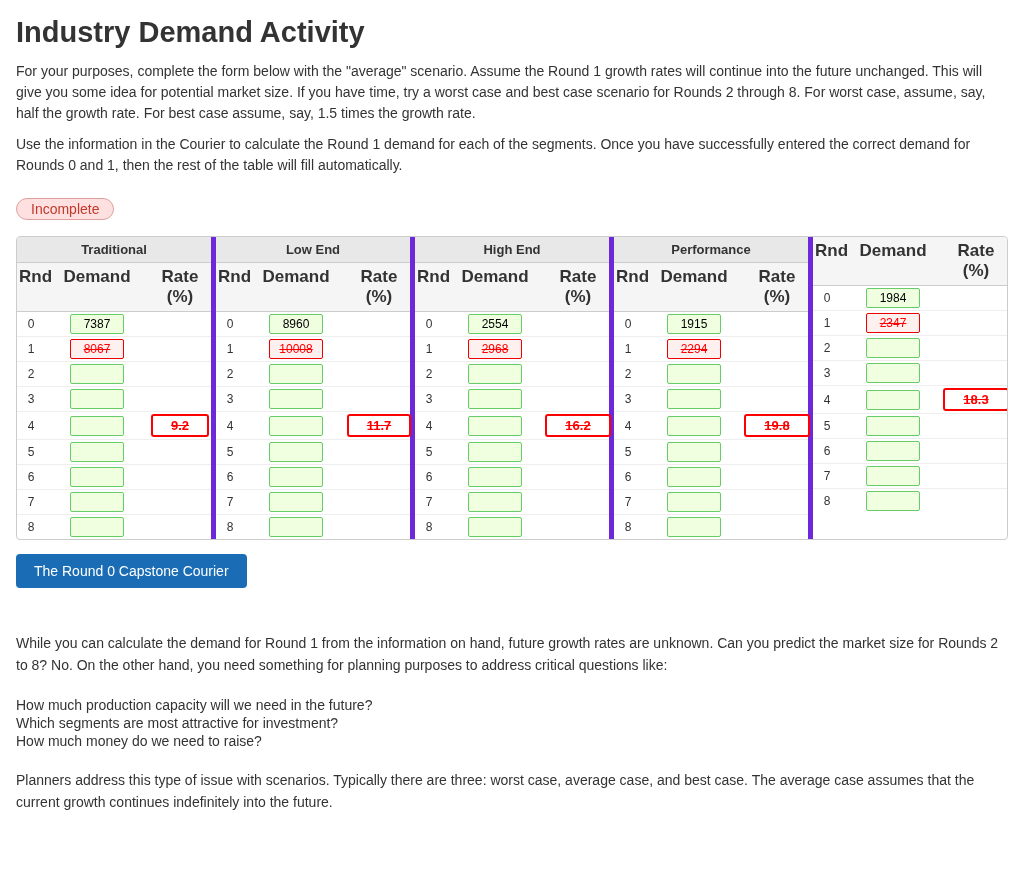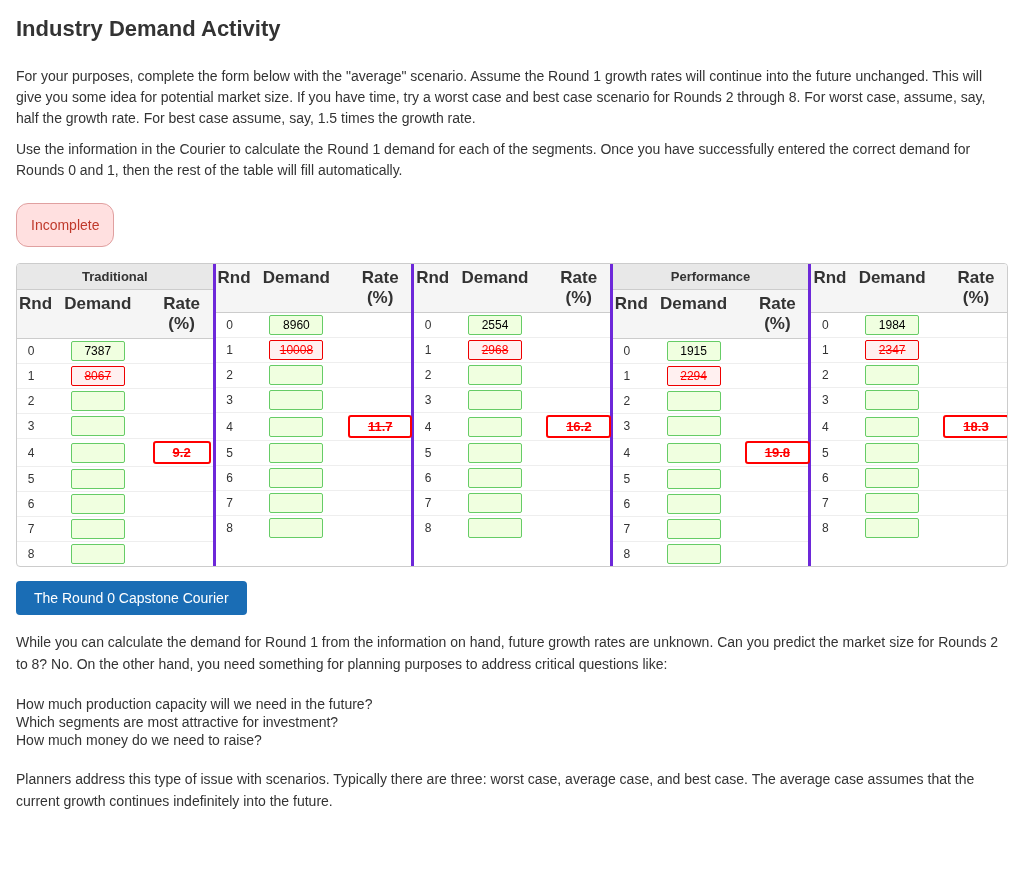--- a/index.html
+++ b/index.html
@@ -1,39 +1,39 @@
 <!DOCTYPE html>
 <html><head>
   <meta charset="utf-8">
   <style>
     * { box-sizing: border-box; margin: 0; padding: 0; }
     body { font-family: Arial, sans-serif; font-size: 14px; color: #333; background: #fff; padding: 16px; max-width: 1024px; }
-    h1 { font-size: 22px; font-weight: bold; margin-bottom: 24px; }
+    h1 { font-size: 29px; font-weight: bold; margin-bottom: 12px; }
     .intro-text { margin-bottom: 10px; line-height: 1.5; }
     .incomplete-badge {
       display: inline-block;
       background: #ffe0e0;
       color: #c0392b;
       border: 1px solid #e0a0a0;
       border-radius: 12px;
-      padding: 13px 14px;
+      padding: 2px 14px;
       font-size: 14px;
       margin: 12px 0 16px 0;
     }
     .tables-wrapper {
       display: flex;
       gap: 0;
       border: 1px solid #ccc;
       border-radius: 4px;
       overflow: hidden;
       margin-bottom: 14px;
     }
     .segment-table {
       flex: 1;
-      border-right: 3px solid #6d28d9;
+      border-right: 5px solid #6d28d9;
     }
     .segment-table:last-child { border-right: none; }
     .segment-header {
       background: #e8e8e8;
       text-align: center;
       font-weight: bold;
       padding: 5px 2px;
       font-size: 13px;
       border-bottom: 1px solid #ccc;
     }
@@ -102,21 +102,21 @@
     .courier-btn {
       background: #1a6db5;
       color: #fff;
       border: none;
       border-radius: 4px;
       padding: 9px 18px;
       font-size: 14px;
       cursor: pointer;
       margin-bottom: 16px;
     }
-    .bottom-text { line-height: 1.6; margin-bottom: 8px; }
+    .bottom-text { line-height: 1.6; margin-bottom: 8px; margin-top: 28px; }
     .questions { margin: 20px 0; }
     .questions p { margin-bottom: 2px; }
   </style>
 </head>
 <body>
 
 
 
 <h1>Industry Demand Activity</h1>
 
@@ -193,20 +193,21 @@
       </div>
       <div class="table-row">
         <div class="cell-rnd">8</div>
         <div class="cell-demand">
           <input type="text" class="demand-input" style="">
         </div>
         <div class="cell-rate"></div>
       </div>
     </div>
     <div class="segment-table">
+      <div class="segment-header">Low End</div>
       <div class="col-headers">
     <div class="col-h col-rnd">Rnd</div>
     <div class="col-h col-demand">Demand</div>
     <div class="col-h col-rate">Rate (%)</div>
   </div>
       <div class="table-row">
         <div class="cell-rnd">0</div>
         <div class="cell-demand">
           <input type="text" class="demand-input" value="8960" style="">
         </div>
@@ -265,20 +266,21 @@
       </div>
       <div class="table-row">
         <div class="cell-rnd">8</div>
         <div class="cell-demand">
           <input type="text" class="demand-input" style="">
         </div>
         <div class="cell-rate"></div>
       </div>
     </div>
     <div class="segment-table">
+      <div class="segment-header">High End</div>
       <div class="col-headers">
     <div class="col-h col-rnd">Rnd</div>
     <div class="col-h col-demand">Demand</div>
     <div class="col-h col-rate">Rate (%)</div>
   </div>
       <div class="table-row">
         <div class="cell-rnd">0</div>
         <div class="cell-demand">
           <input type="text" class="demand-input" value="2554" style="">
         </div>

